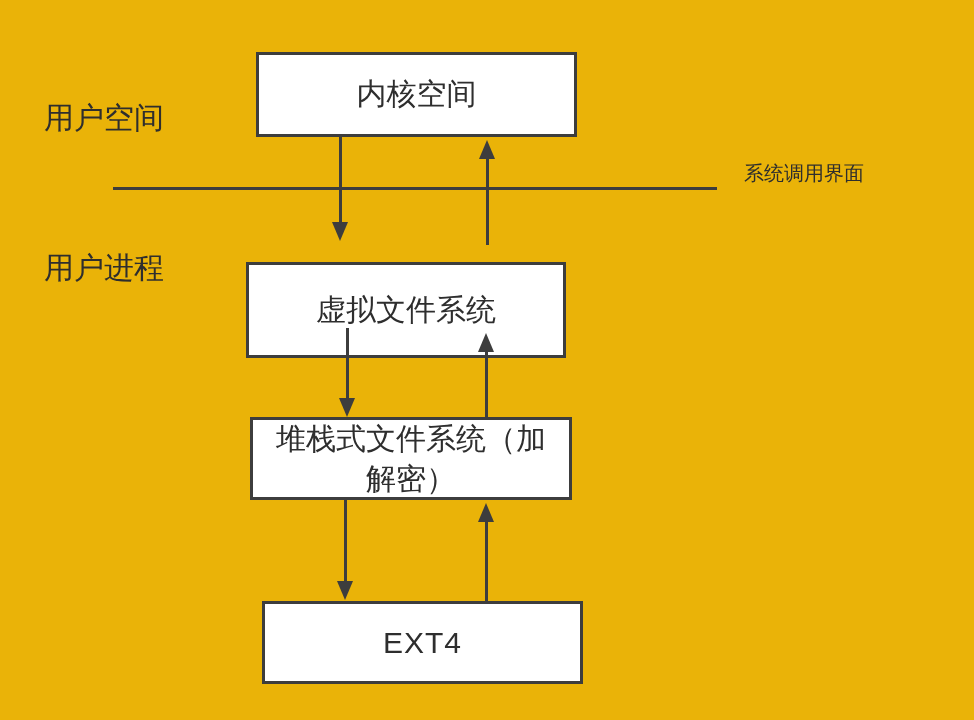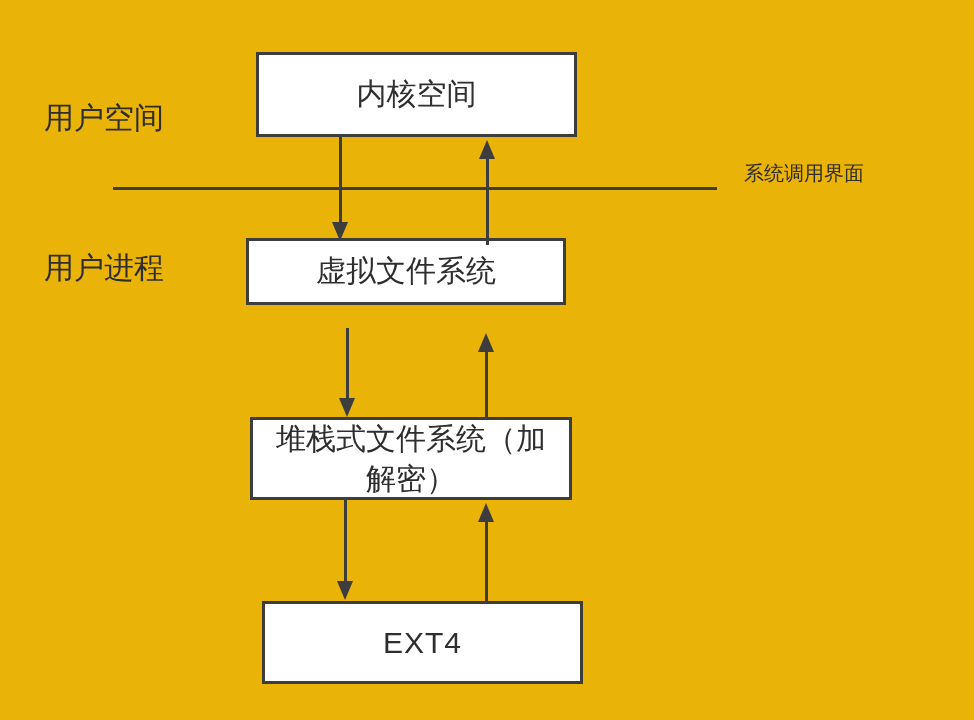--- a/index.html
+++ b/index.html
@@ -20,21 +20,21 @@
     border: 3px solid #3d3d3d;
     box-sizing: border-box;
     display: flex;
     align-items: center;
     justify-content: center;
     text-align: center;
     font-size: 30px;
     color: #2e2e2e;
   }
   #box-user-process { left: 256px; top: 52px;  width: 321px; height: 85px; }
-  #box-vfs          { left: 246px; top: 238px; width: 320px; height: 67px; }
+  #box-vfs          { left: 246px; top: 262px; width: 320px; height: 96px; }
   #box-stacked      { left: 250px; top: 417px; width: 322px; height: 83px; padding: 8px 12px; line-height: 40px; }
   #box-ext4         { left: 250px; top: 601px; width: 321px; height: 83px; letter-spacing: 1px; margin-left: 12px; }
 
   .side-label {
     position: absolute;
     font-size: 30px;
     color: #2e2e2e;
     white-space: nowrap;
   }
   #label-user-space   { left: 44px;  top: 98px;  }

